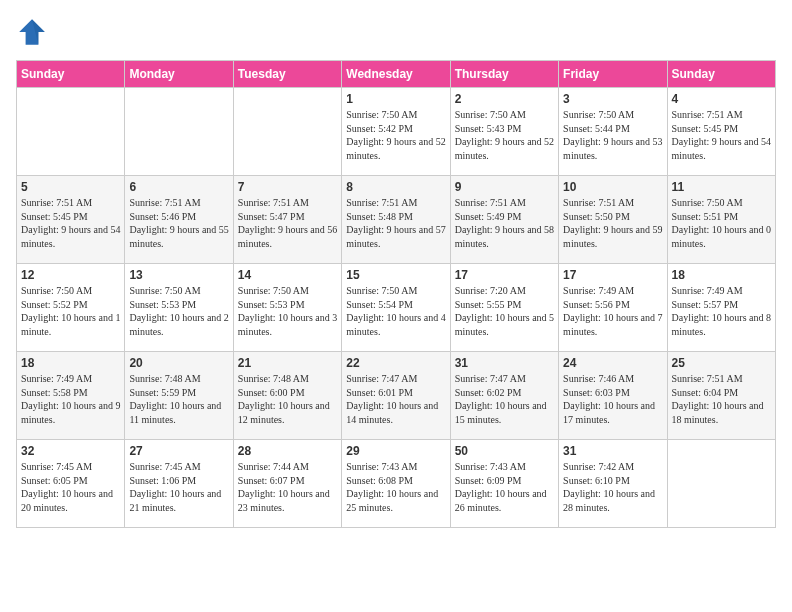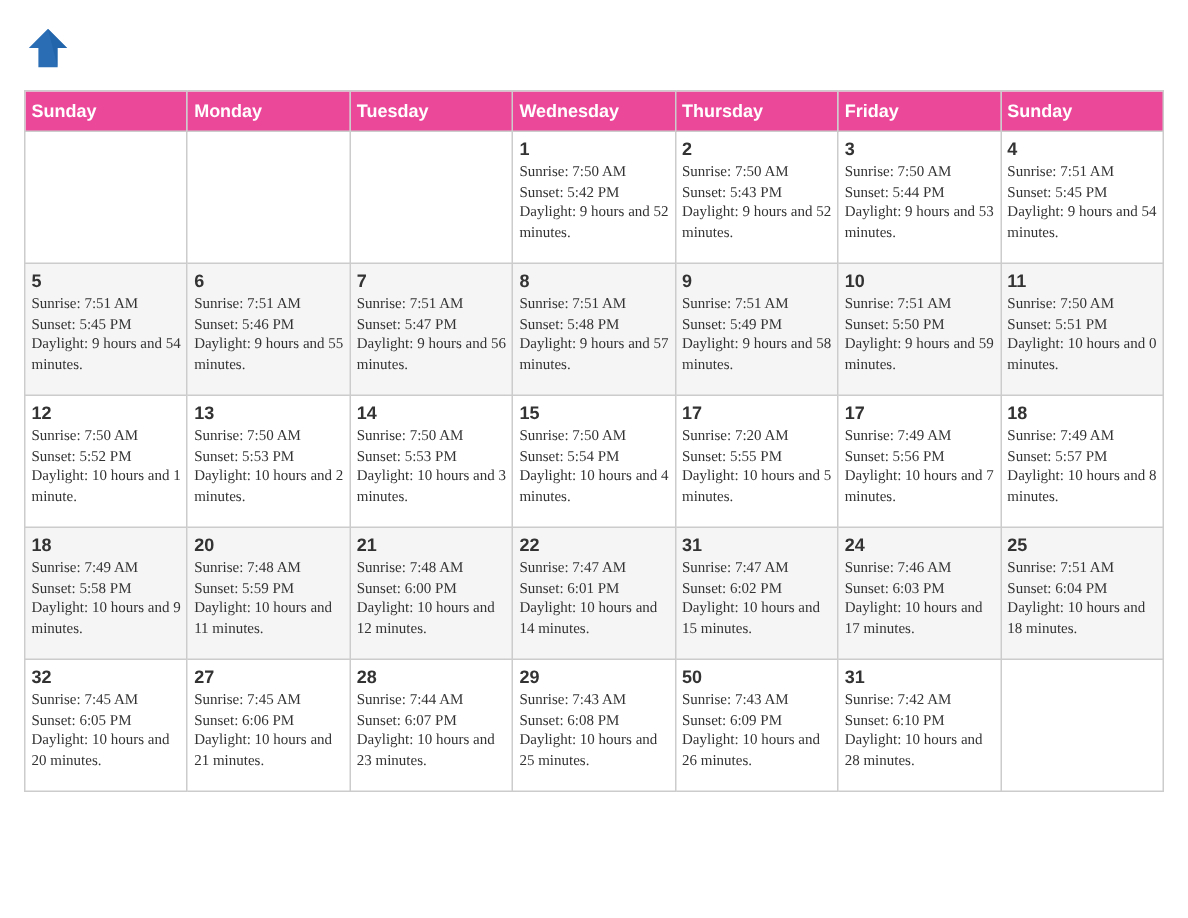--- a/index.html
+++ b/index.html
@@ -321,21 +321,21 @@
         <td>
           <span class="day-number">32</span>
           <div class="day-info">Sunrise: 7:45 AM
 Sunset: 6:05 PM
 Daylight: 10 hours
 and 20 minutes.</div>
         </td>
         <td>
           <span class="day-number">27</span>
           <div class="day-info">Sunrise: 7:45 AM
-Sunset: 6:06 PM
+Sunset: 1:06 PM
 Daylight: 10 hours
 and 21 minutes.</div>
         </td>
         <td>
           <span class="day-number">28</span>
           <div class="day-info">Sunrise: 7:44 AM
 Sunset: 6:07 PM
 Daylight: 10 hours
 and 23 minutes.</div>
         </td>

